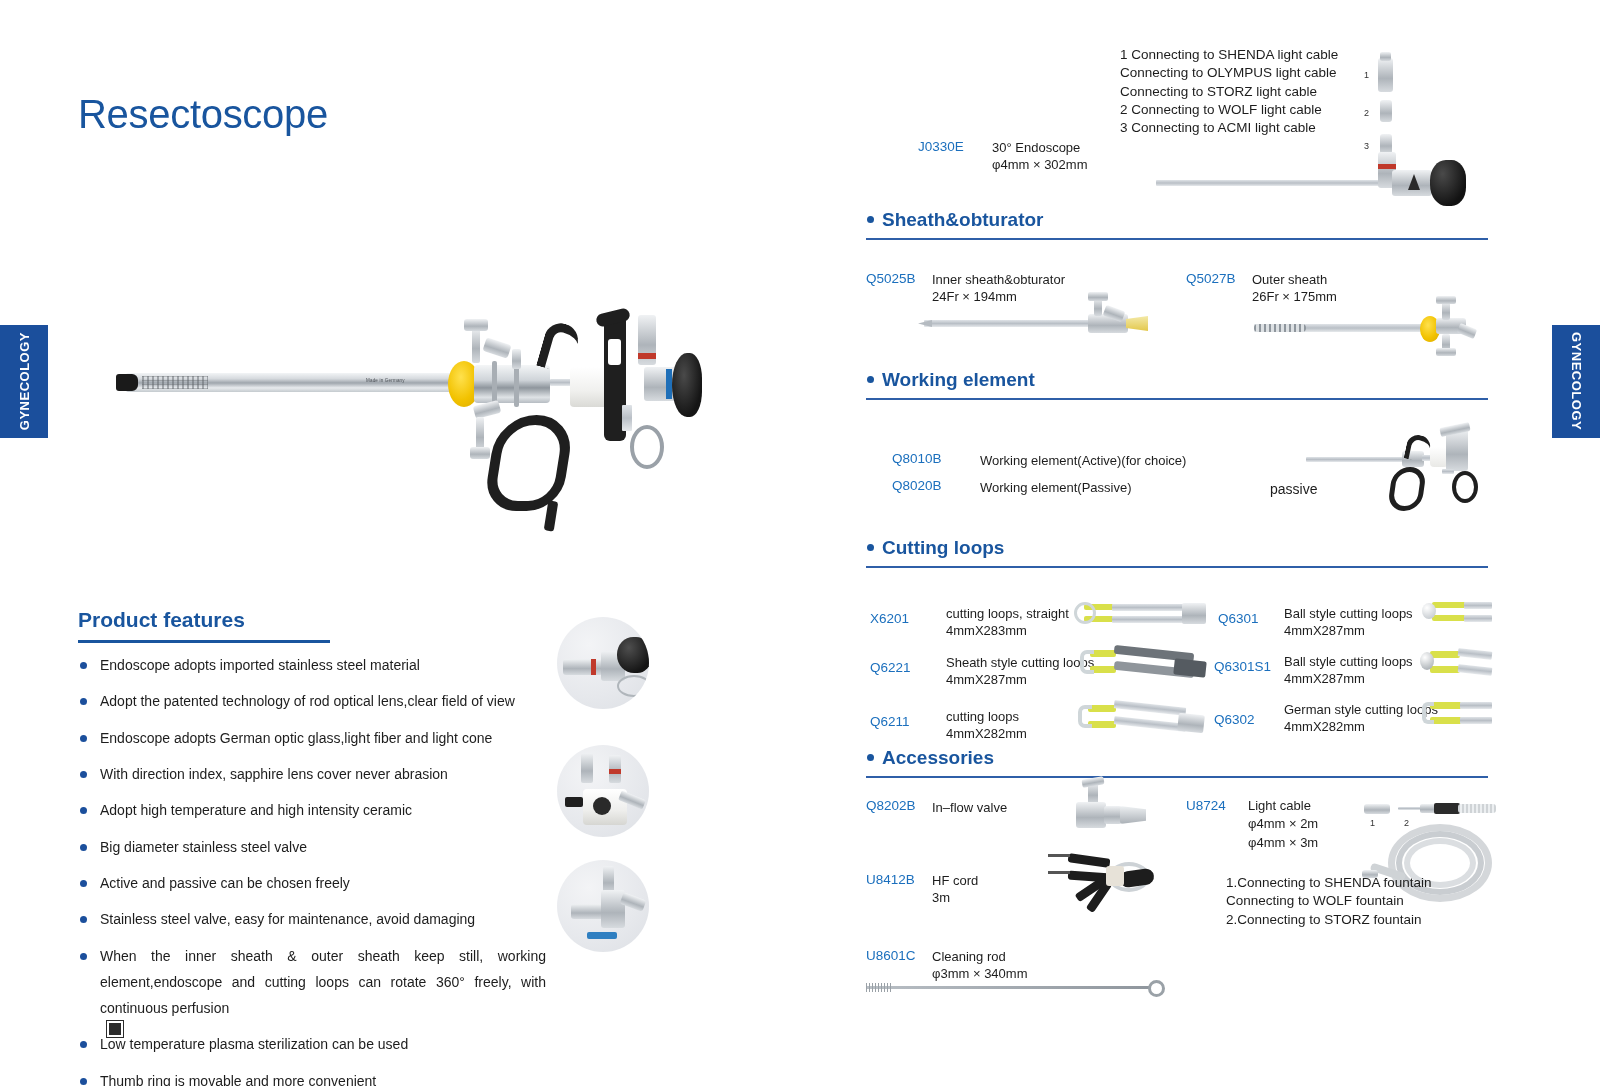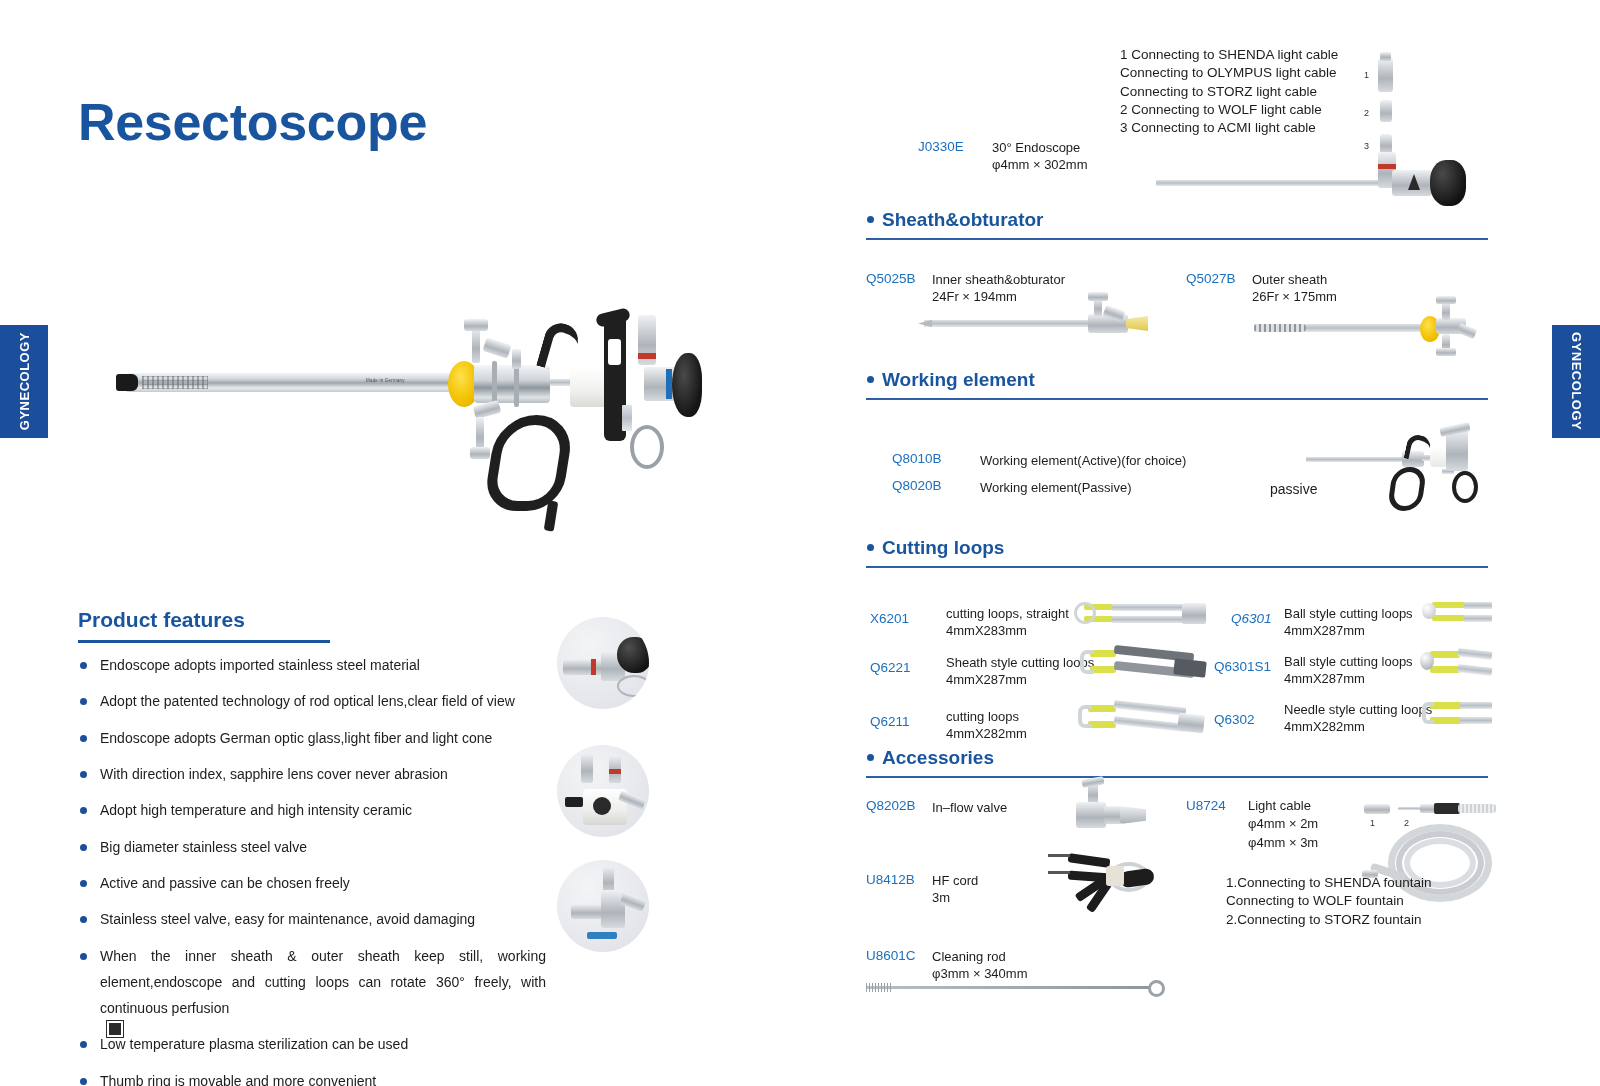--- a/index.html
+++ b/index.html
@@ -36,22 +36,22 @@
   #tab-right span { writing-mode: vertical-rl; }
 
   
   #left-col {
     position: absolute;
     left: 78px; top: 0; width: 700px; height: 1086px;
   }
   #page-title {
     position: absolute;
     left: 0; top: 92px;
-    font-size: 52px;
-    font-weight: bold;
+    font-size: 40px;
+    font-weight: normal;
     color: #19559e;
     letter-spacing: -0.3px;
   }
 
   
   #hero {
     position: absolute;
     left: 20px; top: 275px;
     width: 620px; height: 250px;
   }
@@ -444,21 +444,21 @@
     <div class="abs" style="left:214px; top:702px; width:128px; height:34px;">
       <div class="ylw-tip" style="left:8px; top:3px; width:28px; height:7px;"></div>
       <div class="ylw-tip" style="left:8px; top:19px; width:28px; height:7px;"></div>
       <div style="position:absolute;left:-2px;top:3px;width:14px;height:23px;border-left:4px solid #cfd6d9;
            border-top:4px solid #cfd6d9;border-bottom:4px solid #cfd6d9;border-radius:7px 0 0 7px;"></div>
       <div class="shaft-thin" style="left:34px; top:2px; width:72px; height:8px; transform:rotate(6deg);"></div>
       <div class="shaft-thin" style="left:34px; top:18px; width:72px; height:8px; transform:rotate(6deg);"></div>
       <div class="knob" style="left:98px; top:12px; width:26px; height:18px; border-radius:2px; transform:rotate(6deg);"></div>
     </div>
 
-    <div class="abs code" style="left:365px; top:611px;font-style:italic;">Q6301</div>
+    <div class="abs code" style="left:352px; top:611px;">Q6301</div>
     <div class="abs desc" style="left:418px; top:605px;">Ball style cutting loops
 4mmX287mm</div>
     <div class="abs" style="left:556px; top:600px; width:70px; height:28px;">
       <div class="ylw-tip" style="left:10px; top:2px; width:34px; height:6px;"></div>
       <div class="ylw-tip" style="left:10px; top:15px; width:34px; height:6px;"></div>
       <div style="position:absolute;left:0px;top:3px;width:14px;height:16px;border-radius:50%;
            background:radial-gradient(circle at 35% 30%,#fff,#b9bfc5);"></div>
       <div class="shaft-thin" style="left:42px; top:2px; width:28px; height:7px;"></div>
       <div class="shaft-thin" style="left:42px; top:15px; width:28px; height:7px;"></div>
     </div>
@@ -469,21 +469,21 @@
     <div class="abs" style="left:554px; top:648px; width:72px; height:32px;">
       <div class="ylw-tip" style="left:10px; top:3px; width:30px; height:7px;"></div>
       <div class="ylw-tip" style="left:10px; top:18px; width:30px; height:7px;"></div>
       <div style="position:absolute;left:0px;top:4px;width:14px;height:18px;border-radius:50%;
            background:radial-gradient(circle at 35% 30%,#fff,#9aa1a7);"></div>
       <div class="shaft-thin" style="left:38px; top:2px; width:34px; height:8px; transform:rotate(6deg);"></div>
       <div class="shaft-thin" style="left:38px; top:18px; width:34px; height:8px; transform:rotate(6deg);"></div>
     </div>
 
     <div class="abs code" style="left:348px; top:712px;">Q6302</div>
-    <div class="abs desc" style="left:418px; top:701px;">Needle style cutting loops
+    <div class="abs desc" style="left:418px; top:701px;">German style cutting loops
 4mmX282mm</div>
     <div class="abs" style="left:556px; top:700px; width:70px; height:30px;">
       <div class="ylw-tip" style="left:8px; top:2px; width:32px; height:7px;"></div>
       <div class="ylw-tip" style="left:8px; top:17px; width:32px; height:7px;"></div>
       <div style="position:absolute;left:0px;top:2px;width:12px;height:22px;border-left:4px solid #cfd6d9;
            border-top:4px solid #cfd6d9;border-bottom:4px solid #cfd6d9;border-radius:6px 0 0 6px;"></div>
       <div class="shaft-thin" style="left:38px; top:2px; width:32px; height:7px;"></div>
       <div class="shaft-thin" style="left:38px; top:17px; width:32px; height:7px;"></div>
     </div>
 

